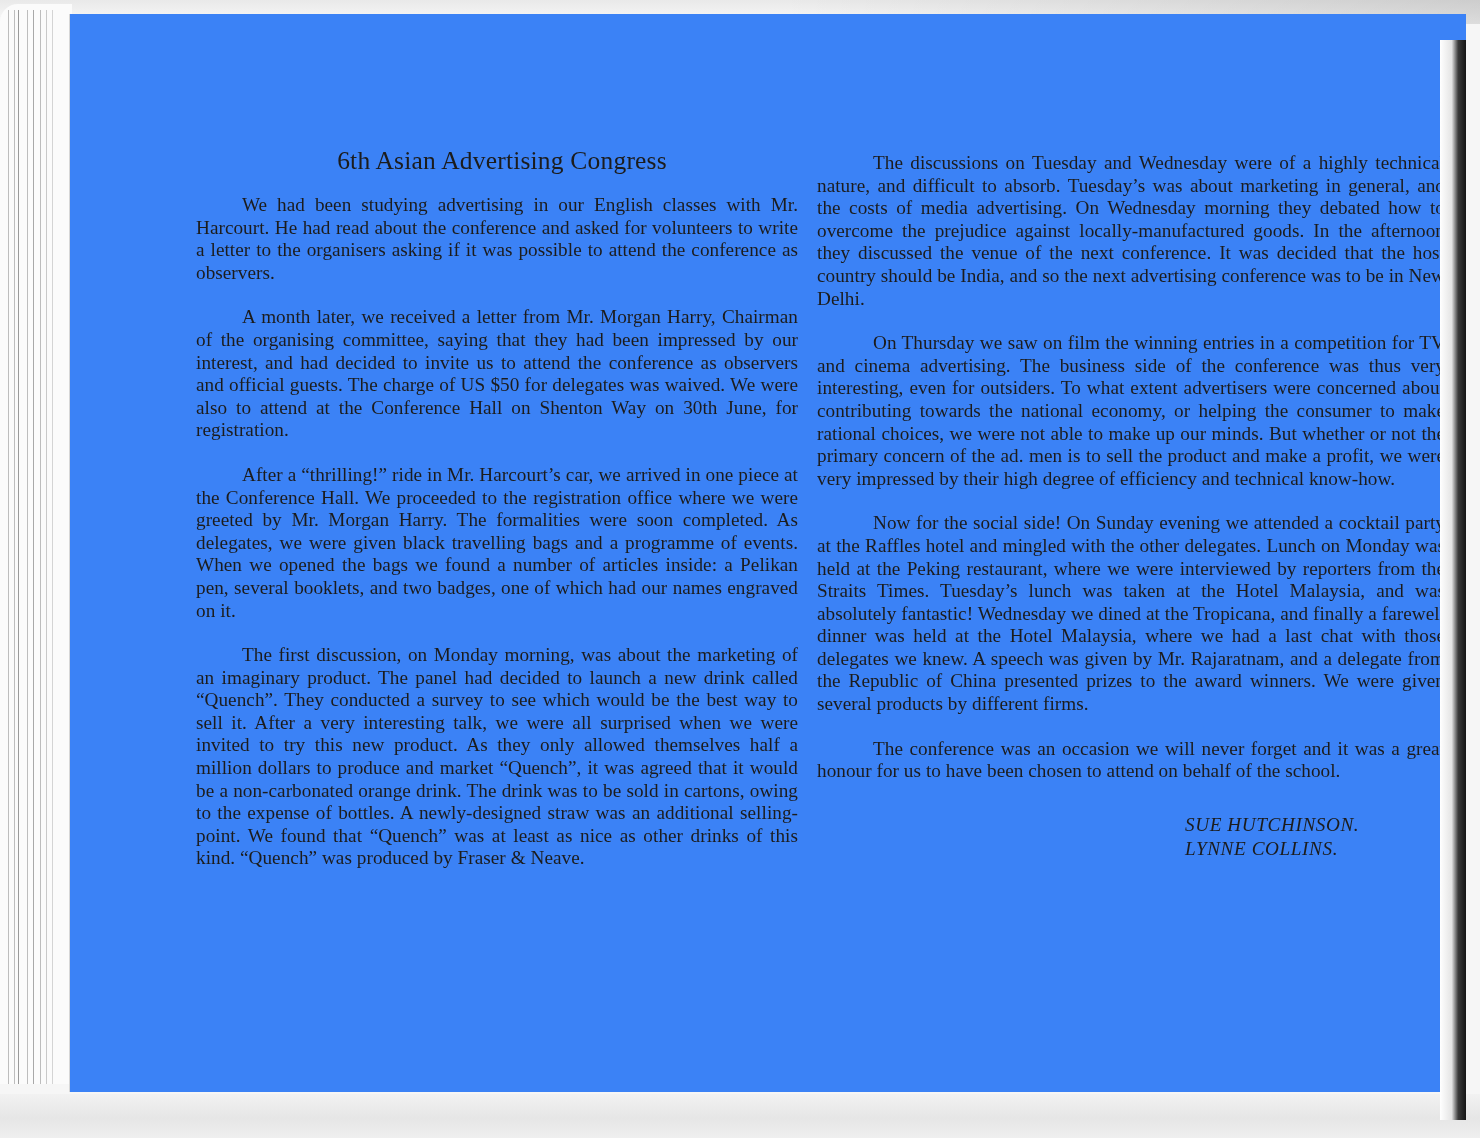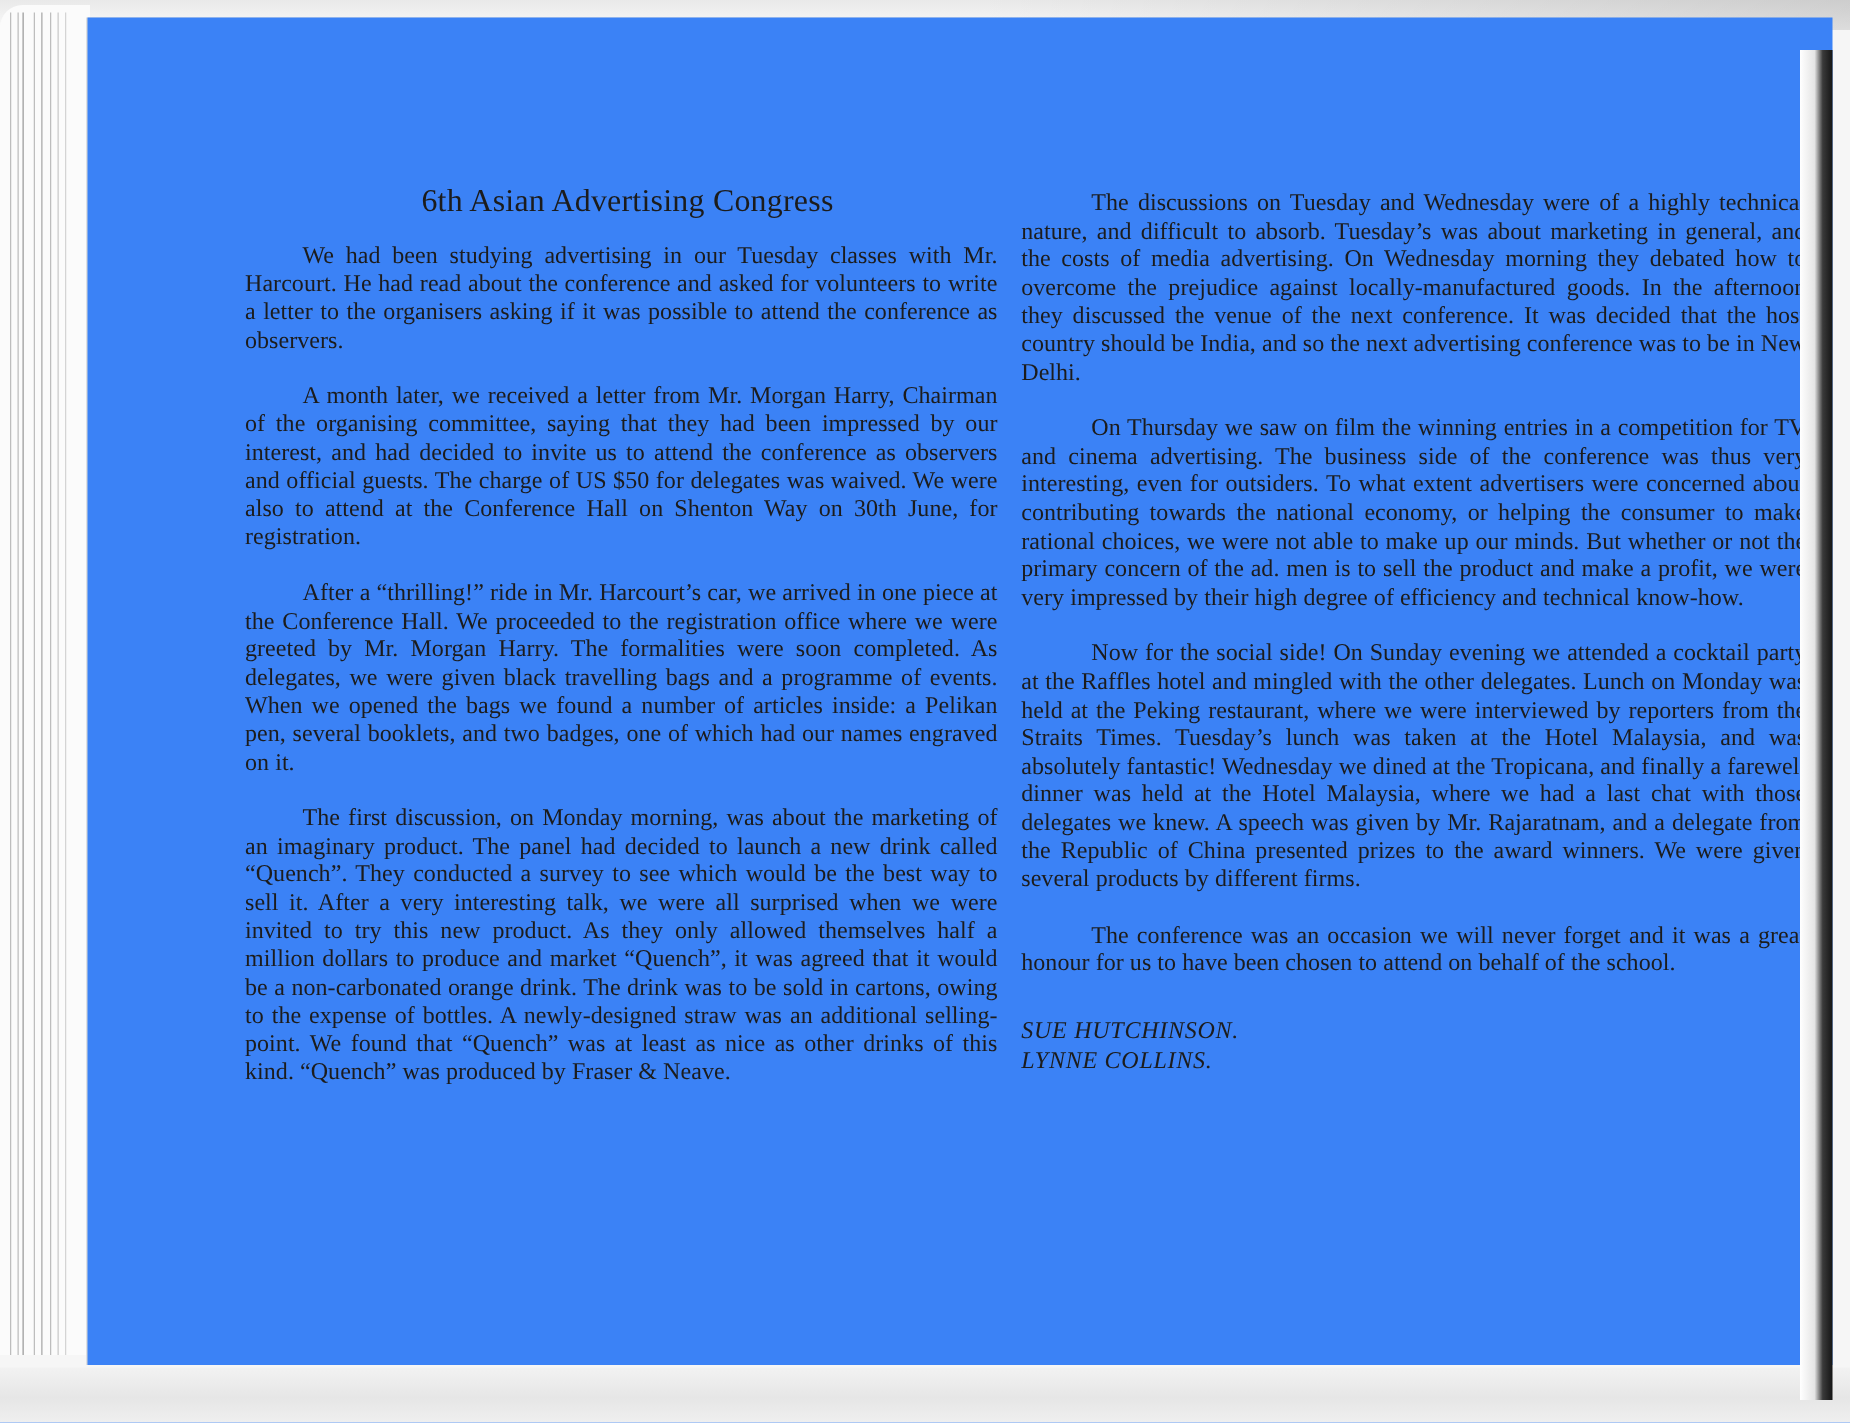--- a/index.html
+++ b/index.html
@@ -95,20 +95,21 @@
       padding-left: 10px;
     }
     .para {
       margin: 0 0 22px 0;
       text-indent: 46px;
     }
     .col-right .para {
       text-indent: 56px;
     }
     .signatures {
+      margin-left: 368px;
       margin-top: 30px;
       font-style: italic;
       font-size: 19.2px;
       line-height: 24px;
       letter-spacing: 0.6px;
     }
     .signatures div {
       text-align: left;
     }
   </style>
@@ -127,21 +128,21 @@
   <div class="edge" style="left:46px;background:#c9c9c9;"></div>
   <div class="edge" style="left:52px;background:#d4d4d4;"></div>
 </div>
 
 <div class="scan-bottom"></div>
 
 <div class="page">
 
   <div class="col col-left">
     <h1 class="title">6th Asian Advertising Congress</h1>
-    <p class="para">We had been studying advertising in our Tuesday classes with Mr. Harcourt. He had read about the conference and asked for volunteers to write a letter to the organisers asking if it was possible to attend the conference as observers.</p>
+    <p class="para">We had been studying advertising in our English classes with Mr. Harcourt. He had read about the conference and asked for volunteers to write a letter to the organisers asking if it was possible to attend the conference as observers.</p>
     <p class="para">A month later, we received a letter from Mr. Morgan Harry, Chairman of the organising committee, saying that they had been impressed by our interest, and had decided to invite us to attend the conference as observers and official guests. The charge of US $50 for delegates was waived. We were also to attend at the Conference Hall on Shenton Way on 30th June, for registration.</p>
     <p class="para">After a “thrilling!” ride in Mr. Harcourt’s car, we arrived in one piece at the Conference Hall. We proceeded to the registration office where we were greeted by Mr. Morgan Harry. The formalities were soon completed. As delegates, we were given black travelling bags and a programme of events. When we opened the bags we found a number of articles inside: a Pelikan pen, several booklets, and two badges, one of which had our names engraved on it.</p>
     <p class="para">The first discussion, on Monday morning, was about the marketing of an imaginary product. The panel had decided to launch a new drink called “Quench”. They conducted a survey to see which would be the best way to sell it. After a very interesting talk, we were all surprised when we were invited to try this new product. As they only allowed themselves half a million dollars to produce and market “Quench”, it was agreed that it would be a non-carbonated orange drink. The drink was to be sold in cartons, owing to the expense of bottles. A newly-designed straw was an additional selling-point. We found that “Quench” was at least as nice as other drinks of this kind. “Quench” was produced by Fraser &amp; Neave.</p>
   </div>
 
   <div class="col col-right">
     <p class="para">The discussions on Tuesday and Wednesday were of a highly technical nature, and difficult to absorb. Tuesday’s was about marketing in general, and the costs of media advertising. On Wednesday morning they debated how to overcome the prejudice against locally-manufactured goods. In the afternoon they dis­cussed the venue of the next conference. It was decided that the host country should be India, and so the next advertising conference was to be in New Delhi.</p>
     <p class="para">On Thursday we saw on film the winning entries in a com­petition for TV and cinema advertising. The business side of the conference was thus very interesting, even for outsiders. To what extent advertisers were concerned about contributing towards the national economy, or helping the consumer to make rational choices, we were not able to make up our minds. But whether or not the primary concern of the ad. men is to sell the product and make a profit, we were very impressed by their high degree of efficiency and technical know-how.</p>
     <p class="para">Now for the social side! On Sunday evening we attended a cocktail party at the Raffles hotel and mingled with the other delegates. Lunch on Monday was held at the Peking restaurant, where we were interviewed by reporters from the Straits Times. Tuesday’s lunch was taken at the Hotel Malaysia, and was absolutely fantastic! Wednesday we dined at the Tropicana, and finally a farewell dinner was held at the Hotel Malaysia, where we had a last chat with those delegates we knew. A speech was given by Mr. Rajaratnam, and a delegate from the Republic of China presented prizes to the award winners. We were given several products by different firms.</p>
     <p class="para">The conference was an occasion we will never forget and it was a great honour for us to have been chosen to attend on behalf of the school.</p>

